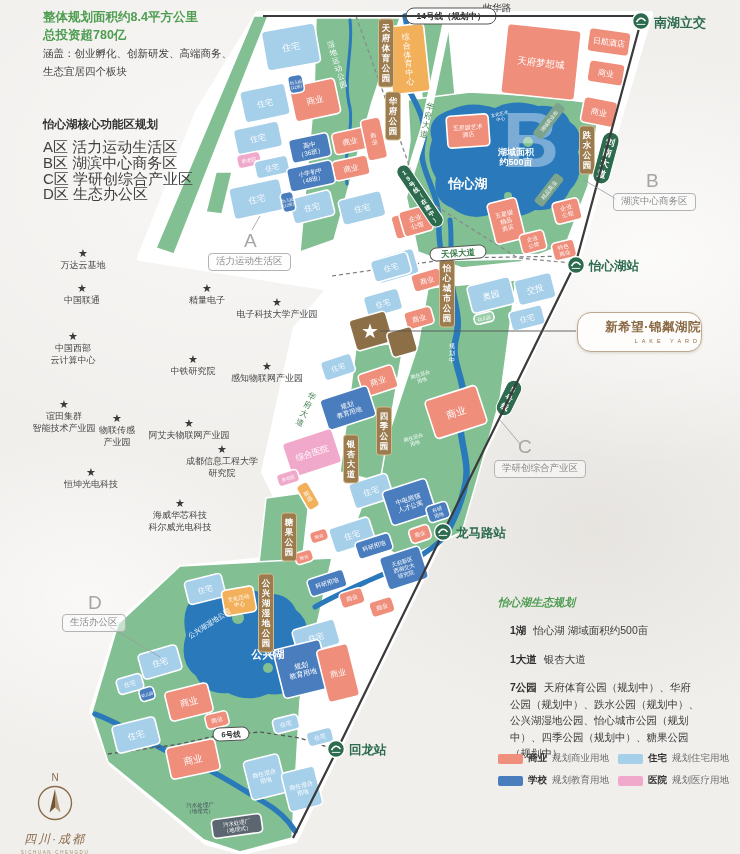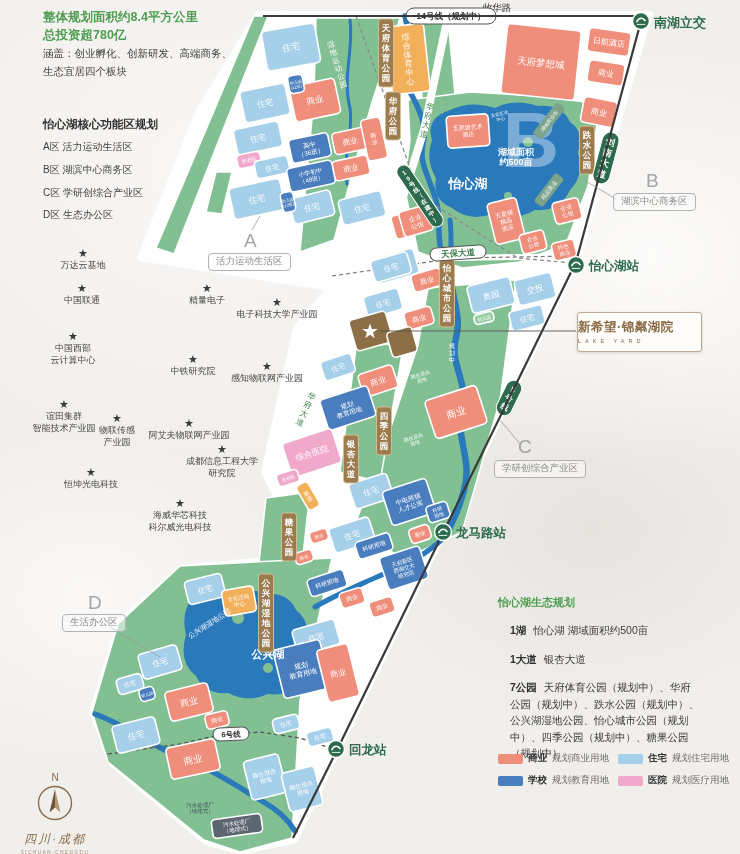--- a/index.html
+++ b/index.html
@@ -12,33 +12,33 @@
       radial-gradient(500px 400px at 30% 20%, rgba(255,255,255,.5), rgba(255,255,255,0) 75%),
       #f1efec;}
   svg text{font-family:"Liberation Sans","DejaVu Sans",sans-serif;}
   .abs{position:absolute;}
   
   .info{left:43px;top:8px;width:300px;}
   .info .g{color:#4e9d51;font-weight:bold;font-size:12.5px;line-height:18px;}
   .info .d{color:#3f3f3f;font-size:10.5px;line-height:18px;}
   .info .d:first-of-type{margin-top:8px;}
   .info .h{color:#303030;font-weight:bold;font-size:11.5px;margin-top:37px;margin-bottom:7px;}
-  .info .z{color:#3f3f3f;font-size:10px;line-height:15.8px;margin-top:7px;}
+  .info .z{color:#3f3f3f;font-size:15px;line-height:15.8px;}
   
   .zl{color:#a5a5a5;font-size:19px;letter-spacing:1px;}
   .zb{border:1px solid #b3b3b3;border-radius:4px;color:#8b8b8b;font-size:9.5px;
       padding:1px 7px 2px;background:rgba(252,252,252,.55);white-space:nowrap;}
   
   .logo{left:577px;top:312px;width:123px;height:38px;background:#fffdfb;border:1px solid #bca88c;
-        border-radius:3px;box-shadow:0 1px 3px rgba(90,70,40,.18);text-align:left;}
+        border-radius:14px;box-shadow:0 1px 3px rgba(90,70,40,.18);text-align:right;}
   .logo .t{color:#8a6a45;font-weight:bold;font-size:12.5px;letter-spacing:.5px;margin-top:6px;}
   .logo .s{color:#8a6a45;font-size:5.5px;letter-spacing:4px;margin-top:2px;}
   
   .eco{left:498px;top:595px;width:214px;}
-  .eco .t{color:#4e9d51;font-weight:bold;font-size:11px;margin-bottom:1px;}
+  .eco .t{color:#4e9d51;font-weight:bold;font-size:11px;margin-bottom:1px;font-style:italic;}
   .eco .row{color:#3c3c3c;font-size:10.5px;line-height:16.5px;margin:12px;}
   .eco .row b{margin-right:7px;color:#2f2f2f;}
   
   .legend{left:498px;top:752px;width:235px;display:grid;grid-template-columns:120px auto;row-gap:9px;}
   .li{display:flex;align-items:center;font-size:9.5px;color:#6b6b6b;white-space:nowrap;}
   .li .sw{width:25px;height:10px;border-radius:2px;margin-right:5px;flex:none;}
   .li b{color:#333;margin-right:5px;}
   
   .lm{position:absolute;transform:translateX(-50%);text-align:center;color:#474747;
       font-size:9px;line-height:11.5px;white-space:pre-line;}

